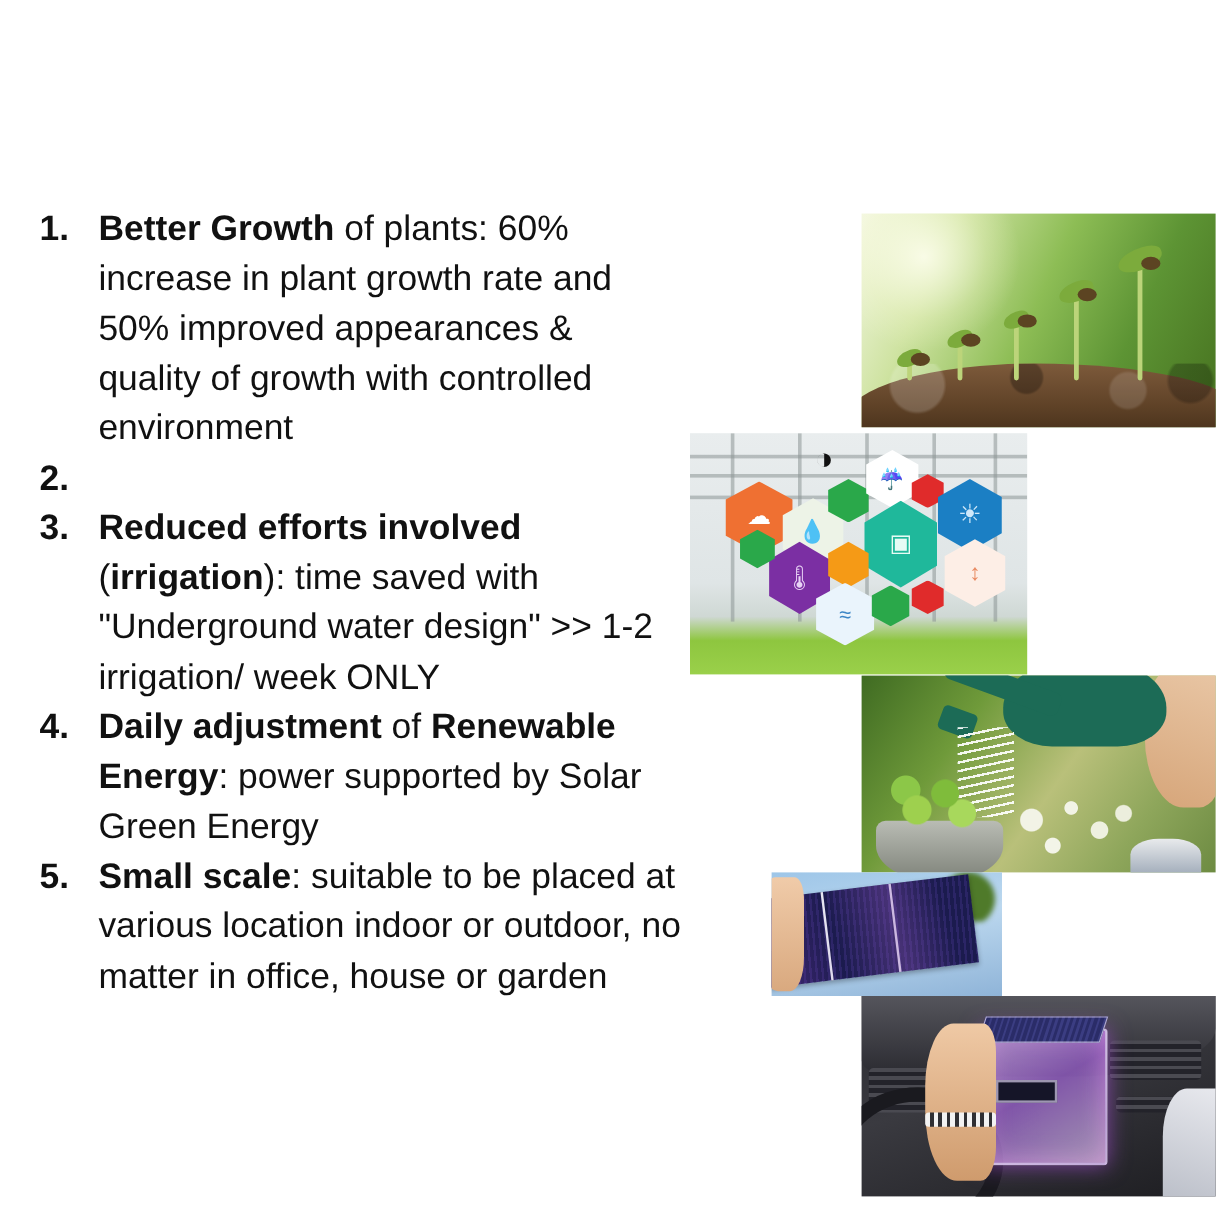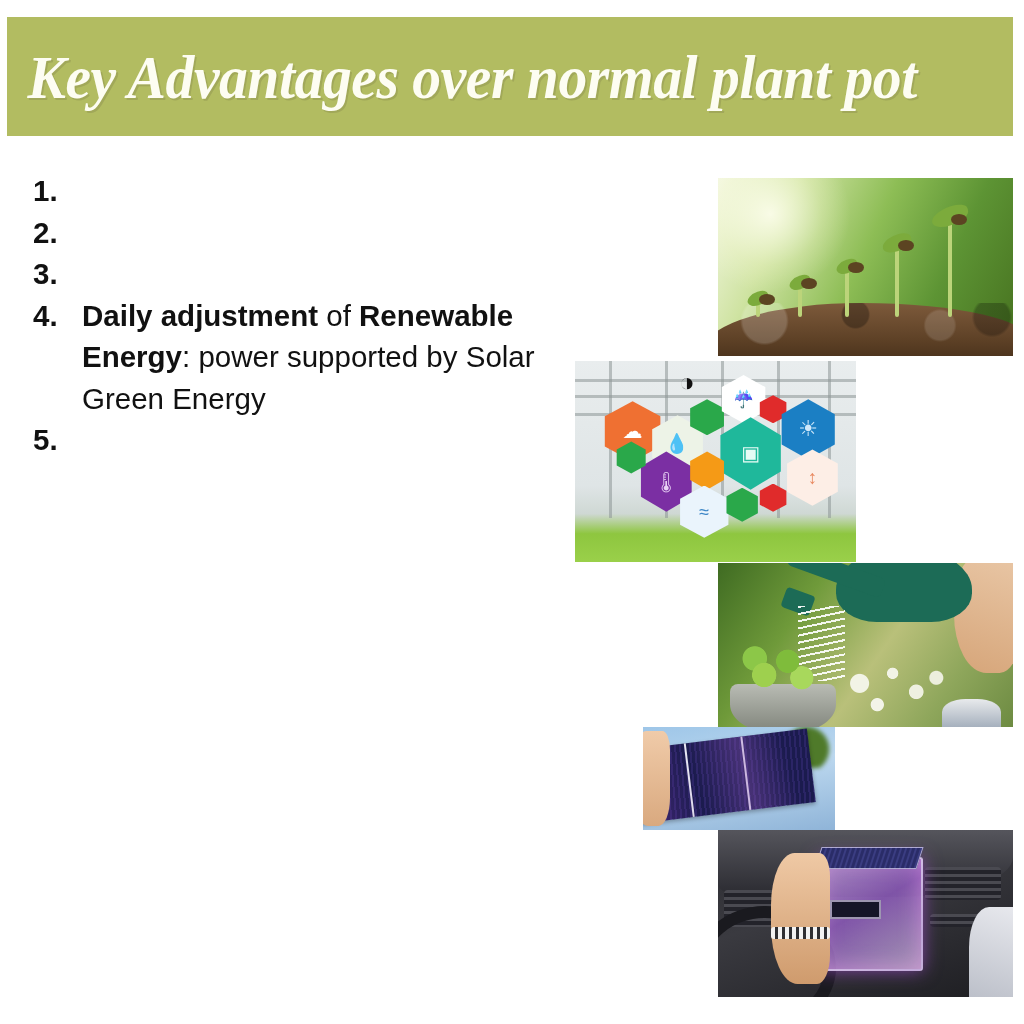--- a/index.html
+++ b/index.html
@@ -157,45 +157,45 @@
   .proto-band{position:absolute;left:18%;top:58%;width:20%;height:7%;
     background:repeating-linear-gradient(90deg,#f2f2f2 0 4px,#2f2f33 4px 7px);border-radius:3px;}
   .proto-shirt{position:absolute;right:-2%;top:46%;width:17%;height:60%;
     background:linear-gradient(200deg,#e8e9ee,#b8bcc6);border-radius:40% 0 0 0;}
 </style>
 </head>
 <body>
 
 <div class="slide">
 
-  <div class="title-band" style="background: rgb(178, 188, 97);">
-    <h1 class="title-text" style="color: rgb(253, 253, 242);">Key Advantages over normal plant pot</h1>
-  </div>
 
   <ol class="list" style="list-style:none;margin:0;padding:0;">
 
     <li class="list-item">
       <span class="li-num">1.</span>
+      <span class="li-body"><b>Better Growth</b><span> of plants: 60% increase in plant growth rate and 50% improved appearances &amp; quality of growth with controlled environment</span></span>
     </li>
 
     <li class="list-item">
       <span class="li-num">2.</span>
     </li>
 
     <li class="list-item">
       <span class="li-num">3.</span>
+      <span class="li-body"><b>Reduced efforts involved</b><span> (</span><b>irrigation</b><span>): time saved with "Underground water design" &gt;&gt; 1-2 irrigation/ week ONLY</span></span>
     </li>
 
     <li class="list-item">
       <span class="li-num">4.</span>
       <span class="li-body"><b>Daily adjustment</b><span> of </span><b>Renewable Energy</b><span>: power supported by Solar Green Energy</span></span>
     </li>
 
     <li class="list-item">
       <span class="li-num">5.</span>
+      <span class="li-body"><b>Small scale</b><span>: suitable to be placed at various location indoor or outdoor, no matter in office, house or garden</span></span>
     </li>
 
   </ol>
 
   <div class="photo" id="ph-seedlings">
     <div class="sd-glow"></div>
     <div class="sd-soil"></div>
     <div class="sprout" id="sp1"></div>
     <div class="sprout" id="sp2"></div>
     <div class="sprout" id="sp3"></div>

